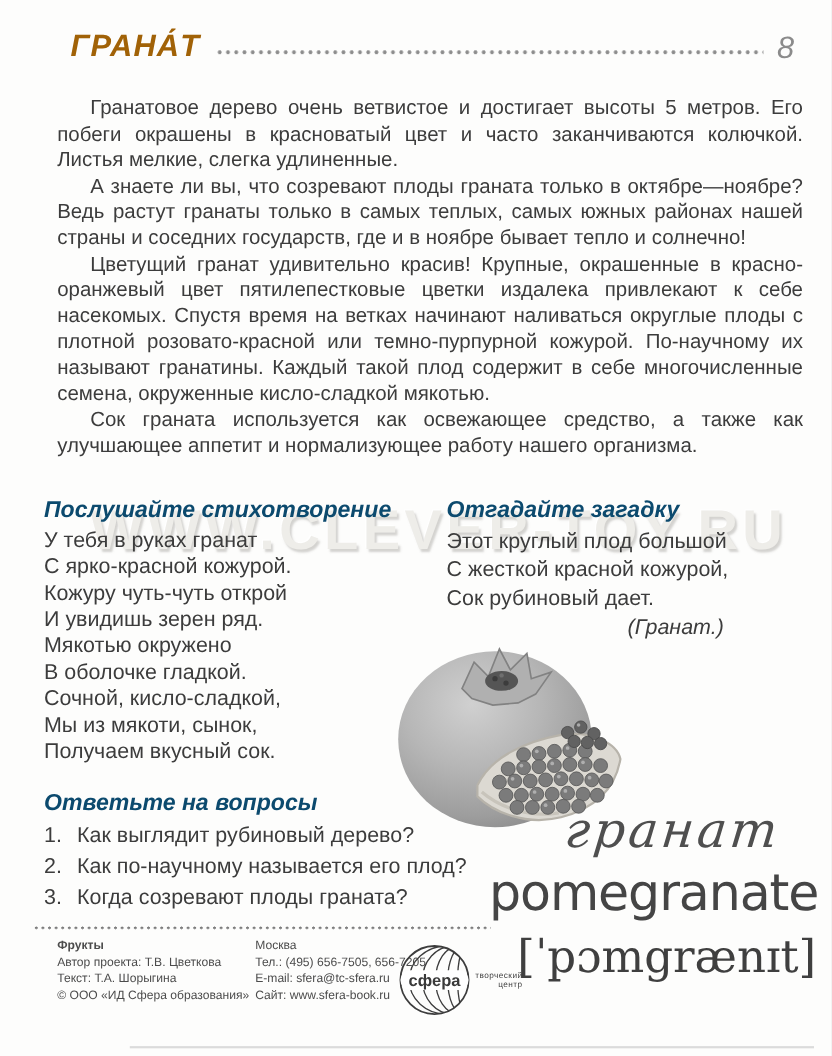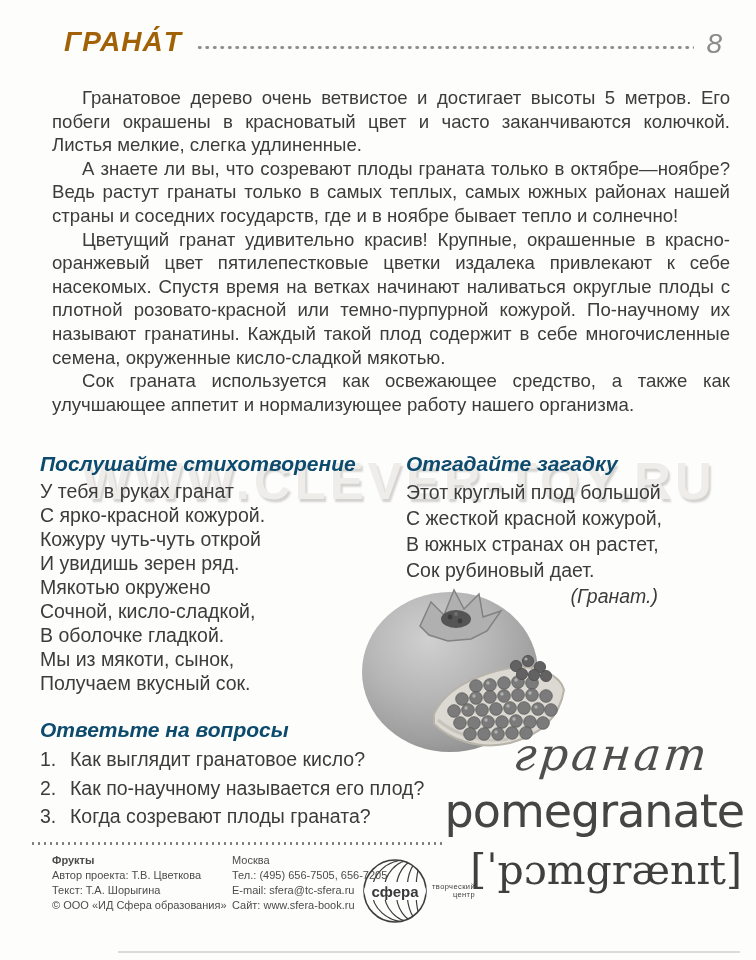--- a/index.html
+++ b/index.html
@@ -75,31 +75,30 @@
     <p>Сок граната используется как освежающее средство, а также как улучшающее аппетит и нормализующее работу нашего организма.</p>
   </div>
 
   <div class="poem">
     <div class="sec-heading">Послушайте стихотворение</div>
     <div class="line">У тебя в руках гранат</div>
     <div class="line">С ярко-красной кожурой.</div>
     <div class="line">Кожуру чуть-чуть открой</div>
     <div class="line">И увидишь зерен ряд.</div>
     <div class="line">Мякотью окружено</div>
+    <div class="line">В оболочке гладкой.</div>
     <div class="line">Сочной, кисло-сладкой,</div>
-    <div class="line">В оболочке гладкой.</div>
     <div class="line">Мы из мякоти, сынок,</div>
     <div class="line">Получаем вкусный сок.</div>
   </div>
 
   <div class="riddle">
     <div class="sec-heading">Отгадайте загадку</div>
     <div class="line">Этот круглый плод большой</div>
     <div class="line">С жесткой красной кожурой,</div>
-    <div class="line">В южных странах он растет,</div>
     <div class="line">Сок рубиновый дает.</div>
     <div class="answer">(Гранат.)</div>
   </div>
 
   <div class="fruit">
     <svg width="220" height="172" viewBox="0 0 220 172">
       <defs>
         <radialGradient id="pg" cx="38%" cy="30%" r="80%">
           <stop offset="0%" stop-color="#d0d0d0"></stop>
           <stop offset="45%" stop-color="#b6b6b6"></stop>
@@ -174,21 +173,21 @@
           <circle cx="138" cy="150" r="1.7"></circle>
           <circle cx="168" cy="77" r="1.6"></circle>
       </g>
     </svg>
   </div>
 
   <div class="questions">
     <div class="sec-heading">Ответьте на вопросы</div>
     <div class="q">
       <span class="q-num">1.</span>
-      <span>Как выглядит гранатовое кисло?</span>
+      <span>Как выглядит рубиновый дерево?</span>
     </div>
     <div class="q">
       <span class="q-num">2.</span>
       <span>Как по-научному называется его плод?</span>
     </div>
     <div class="q">
       <span class="q-num">3.</span>
       <span>Когда созревают плоды граната?</span>
     </div>
   </div>

